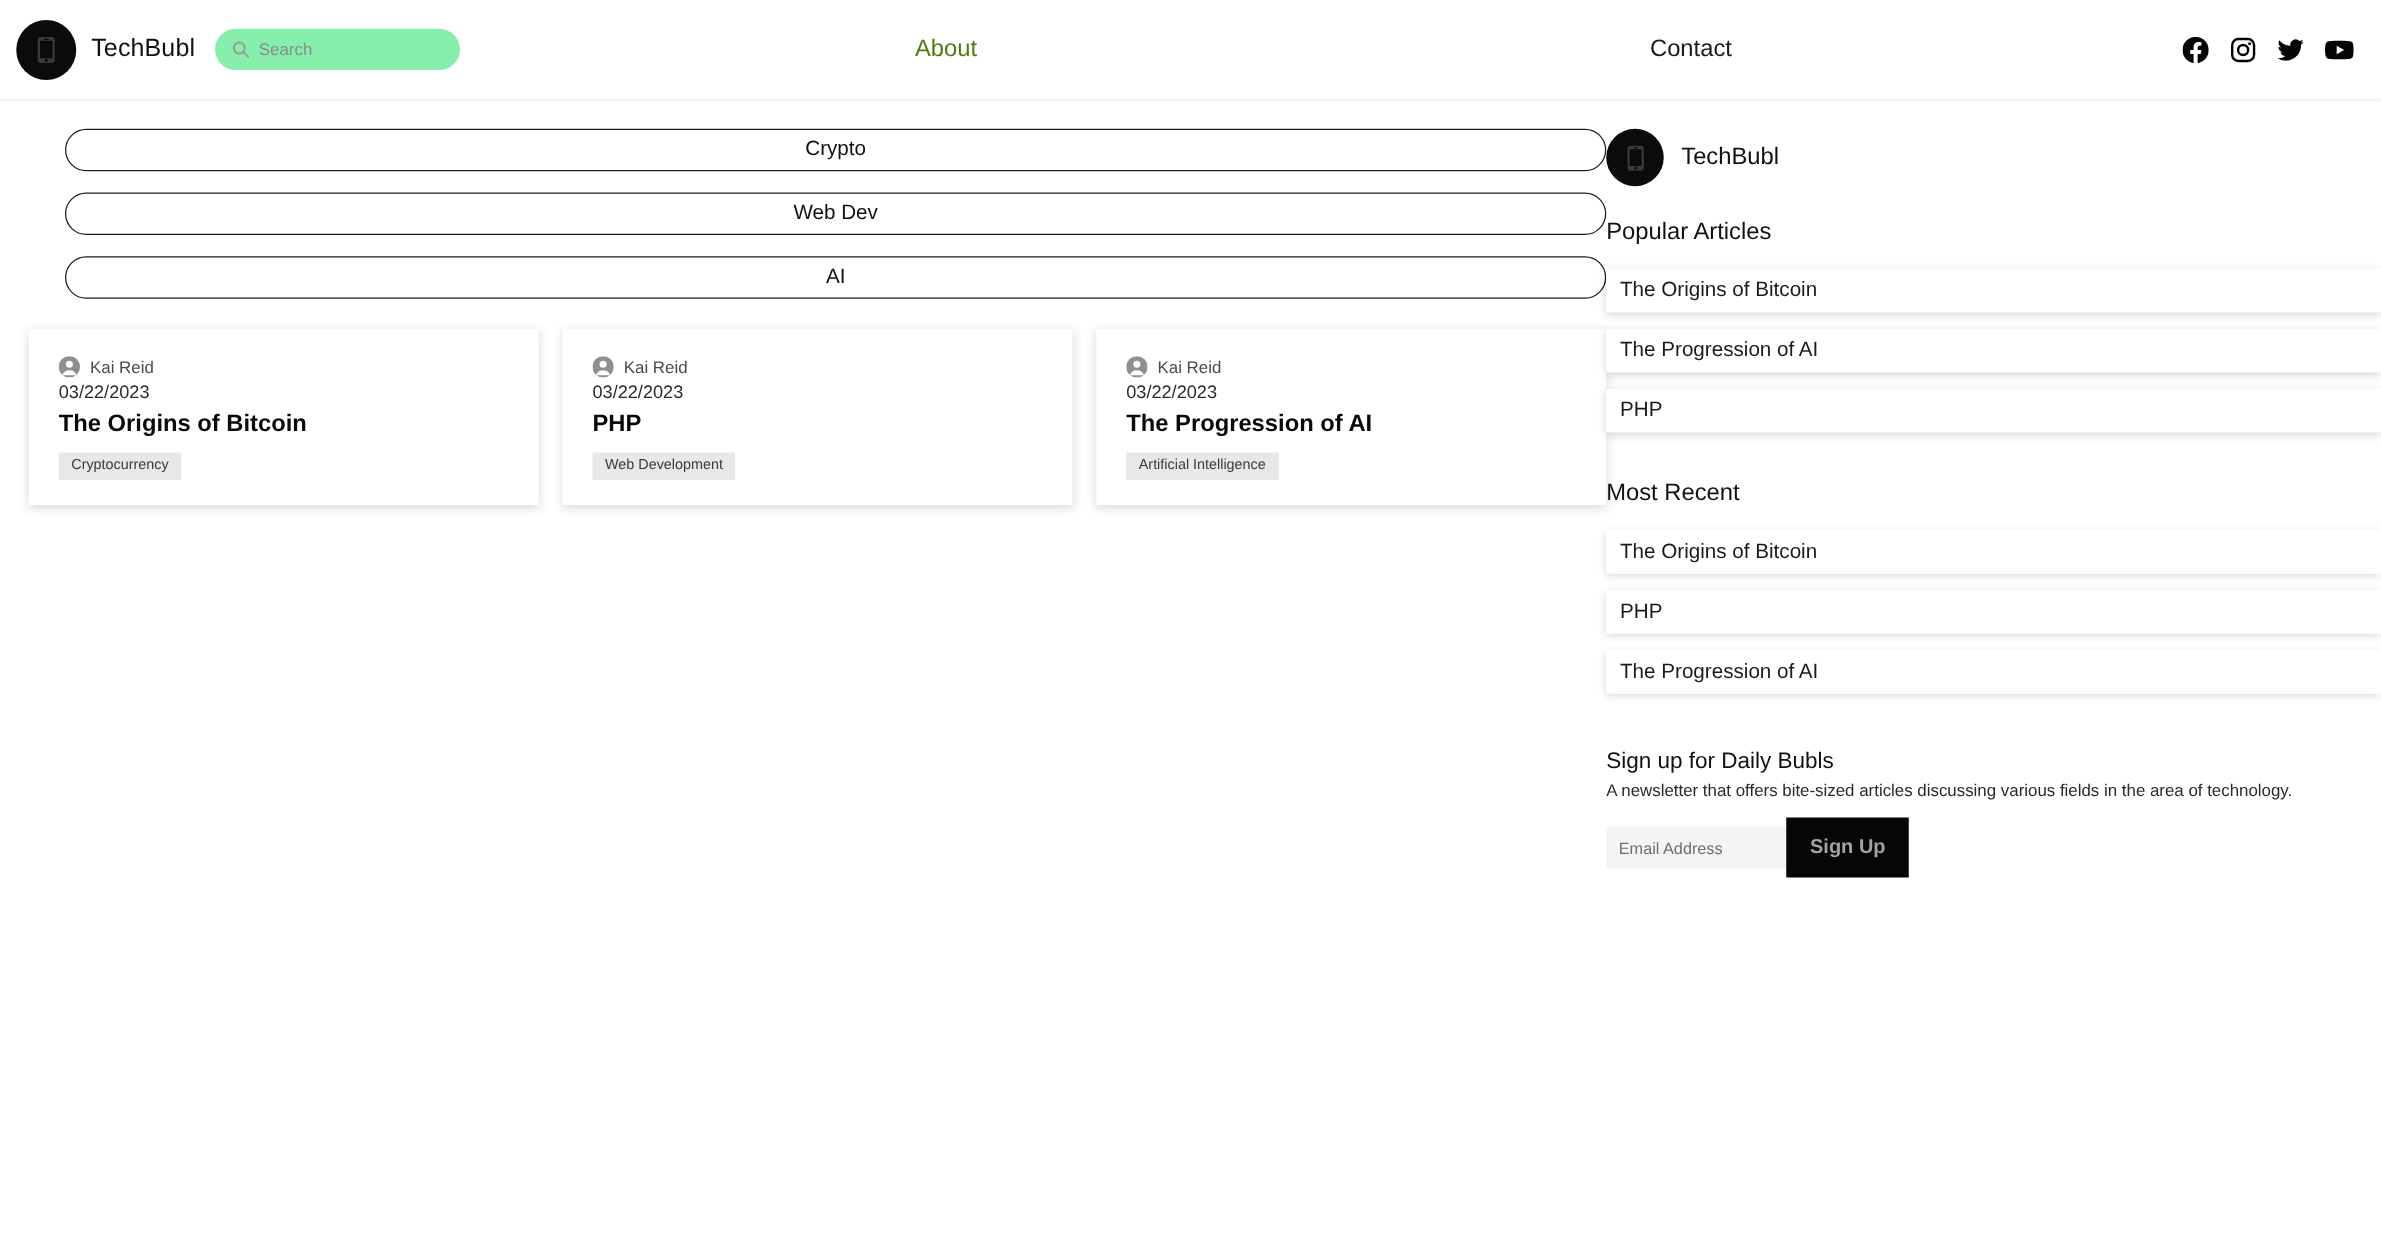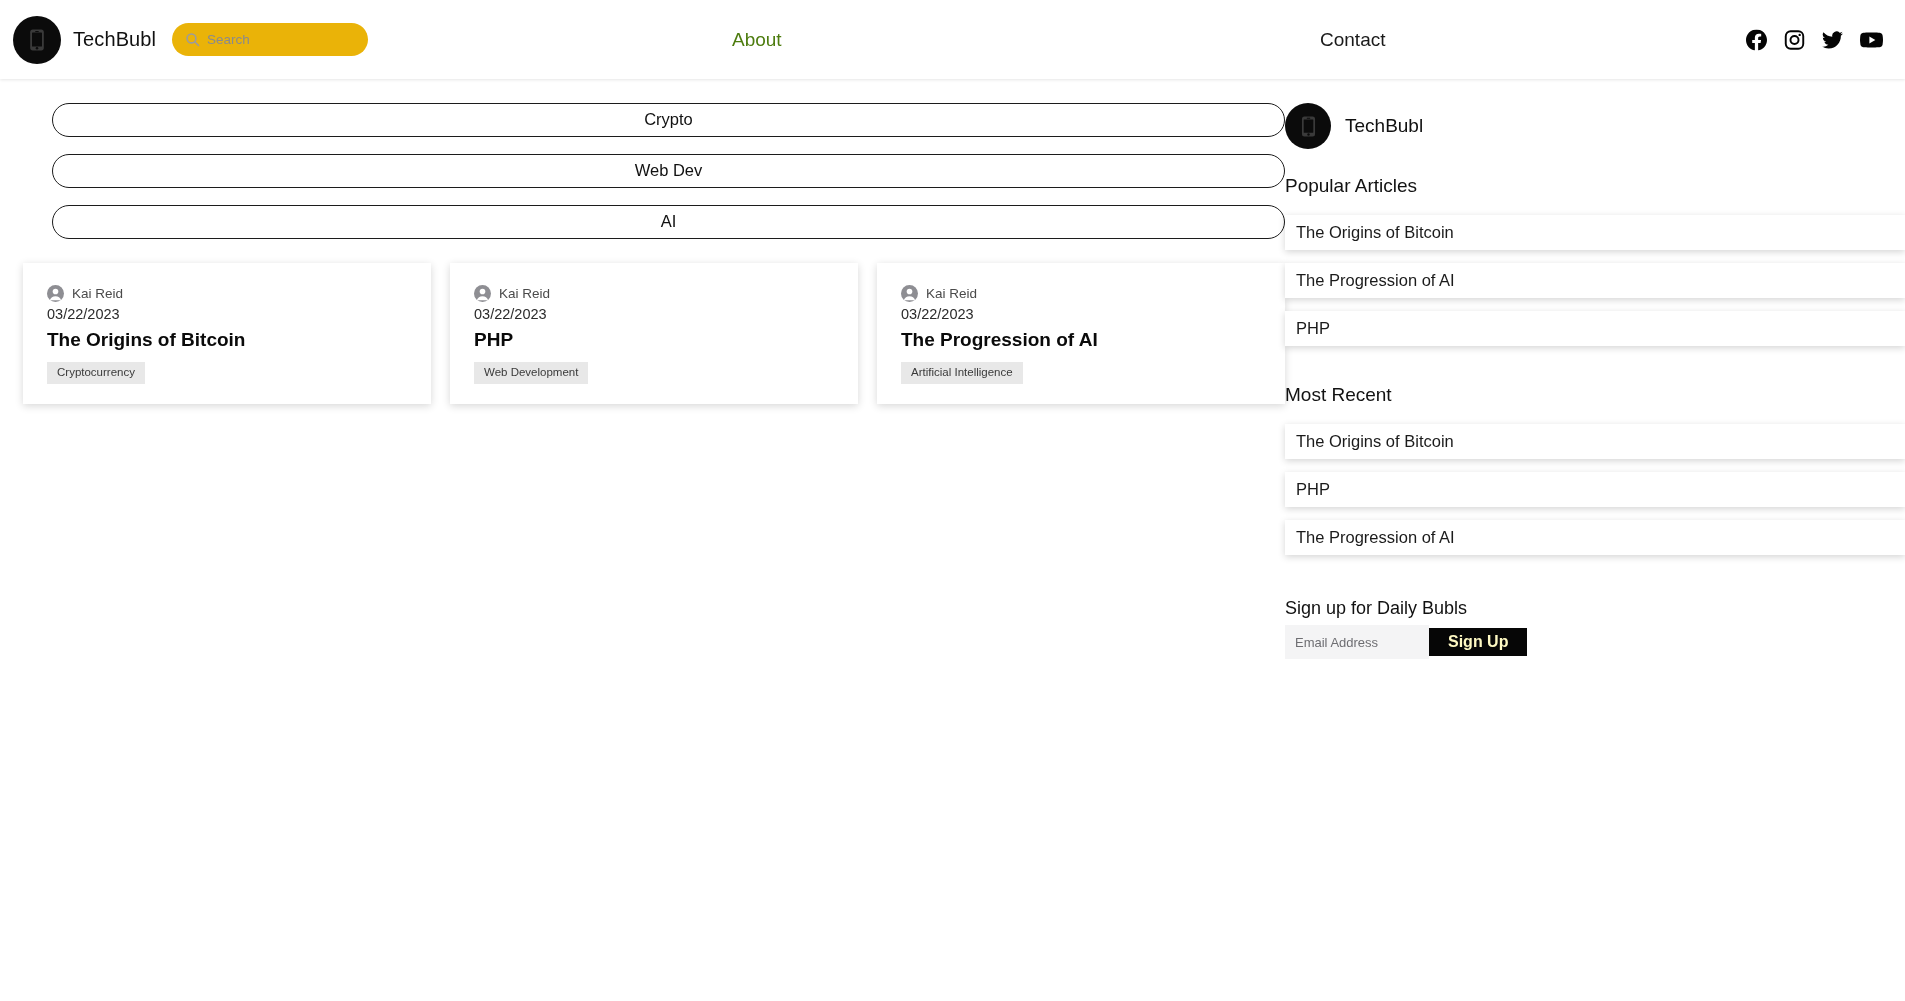--- a/index.html
+++ b/index.html
@@ -47,21 +47,21 @@
     font-size: 20px;
     letter-spacing: 0.1px;
     color: #111;
     white-space: nowrap;
   }
 
   .search-box {
     margin-left: 16px;
     width: 196px;
     height: 33px;
-    background: #eab308;
+    background: #86efac;
     border-radius: 17px;
     display: flex;
     align-items: center;
     gap: 7px;
     padding: 0 13px;
   }
   .search-box svg { flex: none; display:block; }
   .search-input {
     border: none;
     outline: none;
@@ -244,27 +244,27 @@
     border: none;
     outline: none;
     font-family: "Liberation Sans", sans-serif;
     font-size: 13px;
     color: #333;
     padding: 0 10px;
   }
   .email-input::placeholder { color: #6e6e72; }
   .signup-btn {
     background: #060606;
-    color: #fef9c3;
+    color: #a3a3a3;
     border: none;
     font-family: "Liberation Sans", sans-serif;
     font-size: 16px;
     font-weight: bold;
     padding: 0 19px;
-    height: 28px;
+    height: 48px;
     cursor: pointer;
     white-space: nowrap;
   }
 </style>
 </head>
 <body>
 
 <div class="header">
 
   <div class="brand">
@@ -405,20 +405,21 @@
 
     <div class="side-heading recent">Most Recent</div>
     <div class="side-list">
       <div class="side-item">The Origins of Bitcoin</div>
       <div class="side-item">PHP</div>
       <div class="side-item">The Progression of AI</div>
     </div>
 
     <div class="newsletter">
       <div class="newsletter-title">Sign up for Daily Bubls</div>
+      <div class="newsletter-desc">A newsletter that offers bite-sized articles discussing various fields in the area of technology.</div>
       <div class="newsletter-form">
         <input class="email-input" type="text" placeholder="Email Address" style="">
         <button class="signup-btn">Sign Up</button>
       </div>
     </div>
 
   </div>
 </div>
 
 </body></html>

